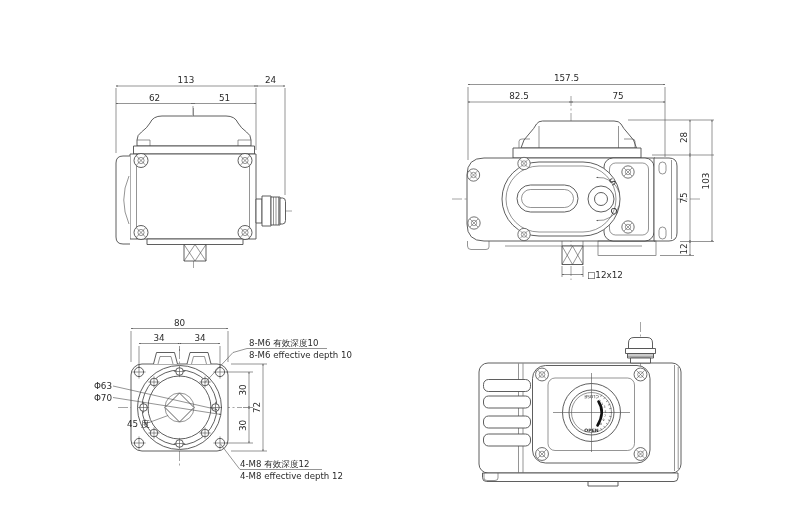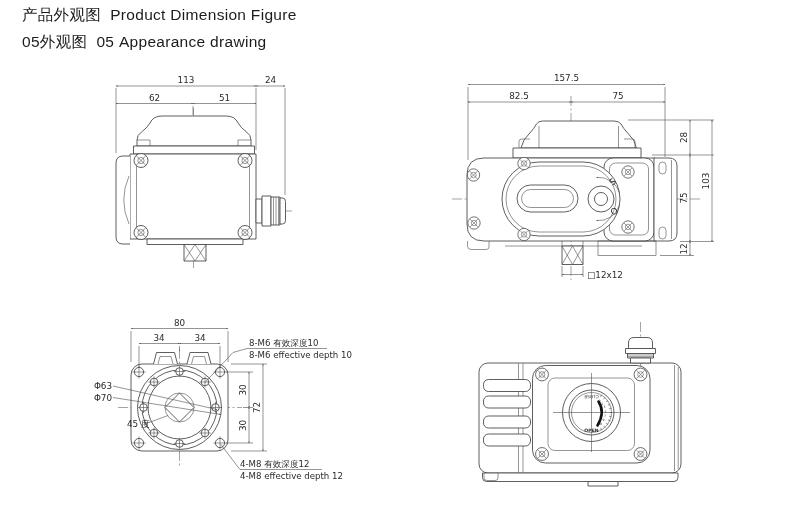--- a/index.html
+++ b/index.html
@@ -15,22 +15,20 @@
   .g1{fill:#fff;stroke:#4d4d4d;stroke-width:.9;stroke-linejoin:round;}
   .g0{fill:none;stroke:#4d4d4d;stroke-width:.9;stroke-linejoin:round;stroke-linecap:round;}
   .t{fill:none;stroke:#4d4d4d;stroke-width:.6;}
   .dim,.ext{fill:none;stroke:#4d4d4d;stroke-width:.6;}
   .cl{fill:none;stroke:#5a5a5a;stroke-width:.55;stroke-dasharray:10 2.5 2 2.5;}
 </style>
 </head>
 <body>
 
 <div id="page">
-  <div id="title1" class="title-line">产品外观图  Product Dimension Figure</div>
-  <div id="title2" class="title-line">05外观图  05 Appearance drawing</div>
 
   <svg width="800" height="510" viewBox="0 0 800 510">
     <defs>
       <marker id="arw" viewBox="0 0 10 10" refX="8.8" refY="5" markerWidth="8.5" markerHeight="3" orient="auto-start-reverse">
         <path d="M0,1.4 L10,5 L0,8.6 Z" fill="#4d4d4d"></path>
       </marker>
       <symbol id="phil" overflow="visible">
         <circle r="7" class="g1"></circle>
         <path class="t" d="M-4.6,-4.6 L4.6,4.6 M-4.6,4.6 L4.6,-4.6"></path>
         <circle r="3.1" class="t"></circle>

